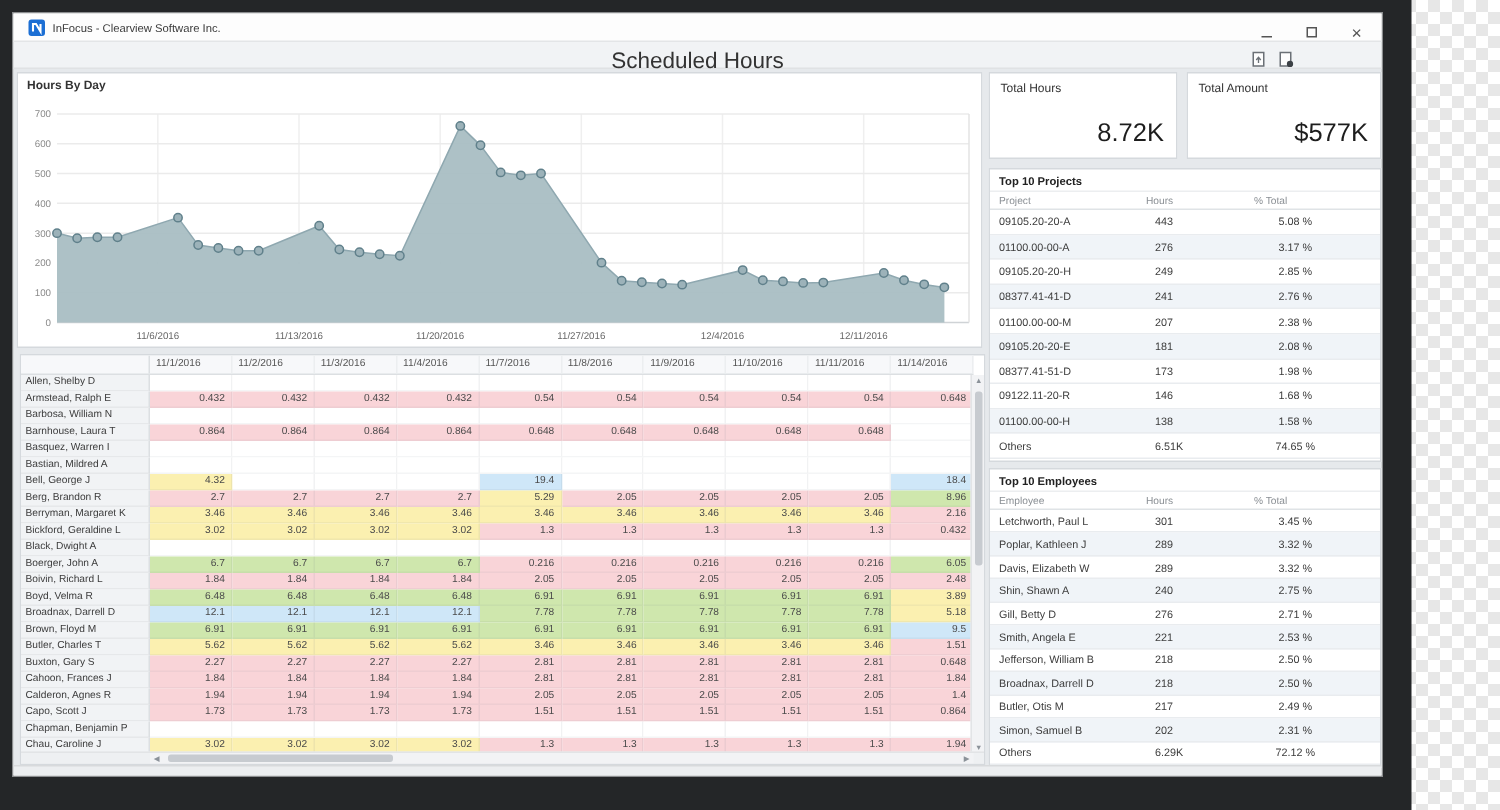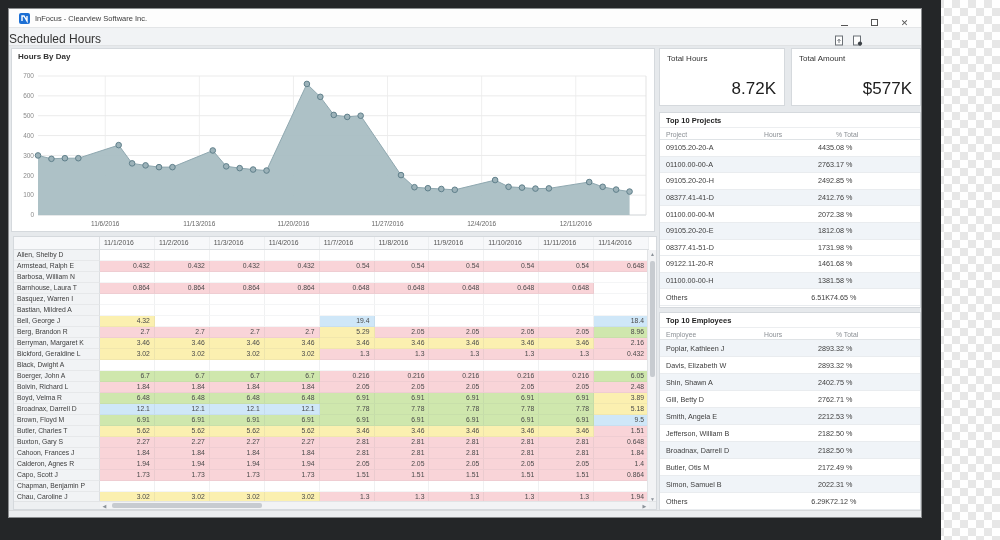--- a/index.html
+++ b/index.html
@@ -15,21 +15,21 @@
   .appicon{position:absolute;left:10px;top:4px;width:11px;height:11px;background:#1c6fd4;border-radius:2px;}
   .appicon svg{position:absolute;left:0;top:0;}
   .wtitle{position:absolute;left:26px;top:5px;font-size:7.5px;color:#3a3a3a;}
   .wctl{position:absolute;top:3px;width:13px;height:13px;text-align:center;color:#555;cursor:default;}
   .ctl-min{right:70px;} .ctl-max{right:40px;} .ctl-close{right:10px;}
   .glyph-min{display:inline-block;width:7px;height:5px;border-bottom:1px solid #555;}
   .glyph-max{display:inline-block;width:7px;height:7px;border:1px solid #555;margin-top:3px;}
   .glyph-x{font-size:9px;line-height:13px;color:#555;}
   
   .appheader{position:absolute;left:0;top:19px;right:0;height:18px;background:#f1f3f5;border-bottom:1px solid #e0e2e4;}
-  .appheader .htitle{position:absolute;left:0;right:0;top:4px;font-size:12px;color:#333;}
+  .appheader .htitle{position:absolute;left:0;right:0;top:4px;text-align:center;font-size:15px;color:#333;}
   .hicon{position:absolute;top:4px;width:11px;height:11px;}
   .hicon1{right:76px;} .hicon2{right:58px;}
   
   .content{position:absolute;left:0;top:37px;right:0;bottom:7px;background:#e6e9ec;}
   .statusbar{position:absolute;left:0;bottom:0;right:0;height:7px;background:#eceef0;border-top:1px solid #d8dadc;}
   .panel{position:absolute;background:#fff;border:1px solid #d5d9dd;}
   
   .chartpanel{left:2px;top:2px;width:644px;height:184px;}
   .chart-title{position:absolute;left:6px;top:3px;font-size:8px;font-weight:bold;color:#333;}
   .chartsvg{position:absolute;left:0;top:14px;}
@@ -60,22 +60,22 @@
   .tp-projects{top:66px;height:196px;}
   .tp-employees{top:266px;height:200px;}
   .tptitle{position:absolute;left:6px;top:3px;font-size:7.5px;font-weight:bold;color:#222;}
   .tphead{position:absolute;left:0;top:14px;right:0;height:13px;border-top:1px solid #eceef0;border-bottom:1px solid #dfe3e6;display:flex;}
   .tphead span{font-size:6.8px;color:#8a8f94;padding-top:3px;}
   .tph0{width:104px;padding-left:6px;} .tph1{width:72px;} .tph2{flex:1;}
   .tprows{position:absolute;left:0;top:27px;right:0;bottom:1px;display:grid;}
   .tprow{display:flex;align-items:center;border-bottom:1px solid #e9ecef;}
   .tprow.alt{background:#f0f4f8;}
   .tc0{width:110px;padding-left:6px;font-size:7.2px;color:#3c3c3c;white-space:nowrap;}
-  .tc1{width:60px;text-align:right;font-size:7.2px;color:#3c3c3c;}
-  .tc2{flex:1;text-align:left;padding-right:23px;font-size:7.2px;color:#3c3c3c;}
+  .tc1{width:60px;text-align:left;font-size:7.2px;color:#3c3c3c;}
+  .tc2{flex:1;text-align:center;padding-right:23px;font-size:7.2px;color:#3c3c3c;}
 </style>
 </head>
 <body>
 
 <div class="stage">
   <div class="backdrop"></div>
 
   <div class="window">
 
     <div class="titlebar">
@@ -578,20 +578,25 @@
       </div>
 
       <div class="panel toppanel tp-employees">
         <div class="tptitle">Top 10 Employees</div>
         <div class="tphead">
           <span class="tph0">Employee</span>
           <span class="tph1">Hours</span>
           <span class="tph2">% Total</span>
         </div>
         <div class="tprows" id="empRows">
+            <div class="tprow">
+              <div class="tc0">Letchworth, Paul L</div>
+              <div class="tc1">301</div>
+              <div class="tc2">3.45 %</div>
+            </div>
             <div class="tprow alt">
               <div class="tc0">Poplar, Kathleen J</div>
               <div class="tc1">289</div>
               <div class="tc2">3.32 %</div>
             </div>
             <div class="tprow">
               <div class="tc0">Davis, Elizabeth W</div>
               <div class="tc1">289</div>
               <div class="tc2">3.32 %</div>
             </div>

